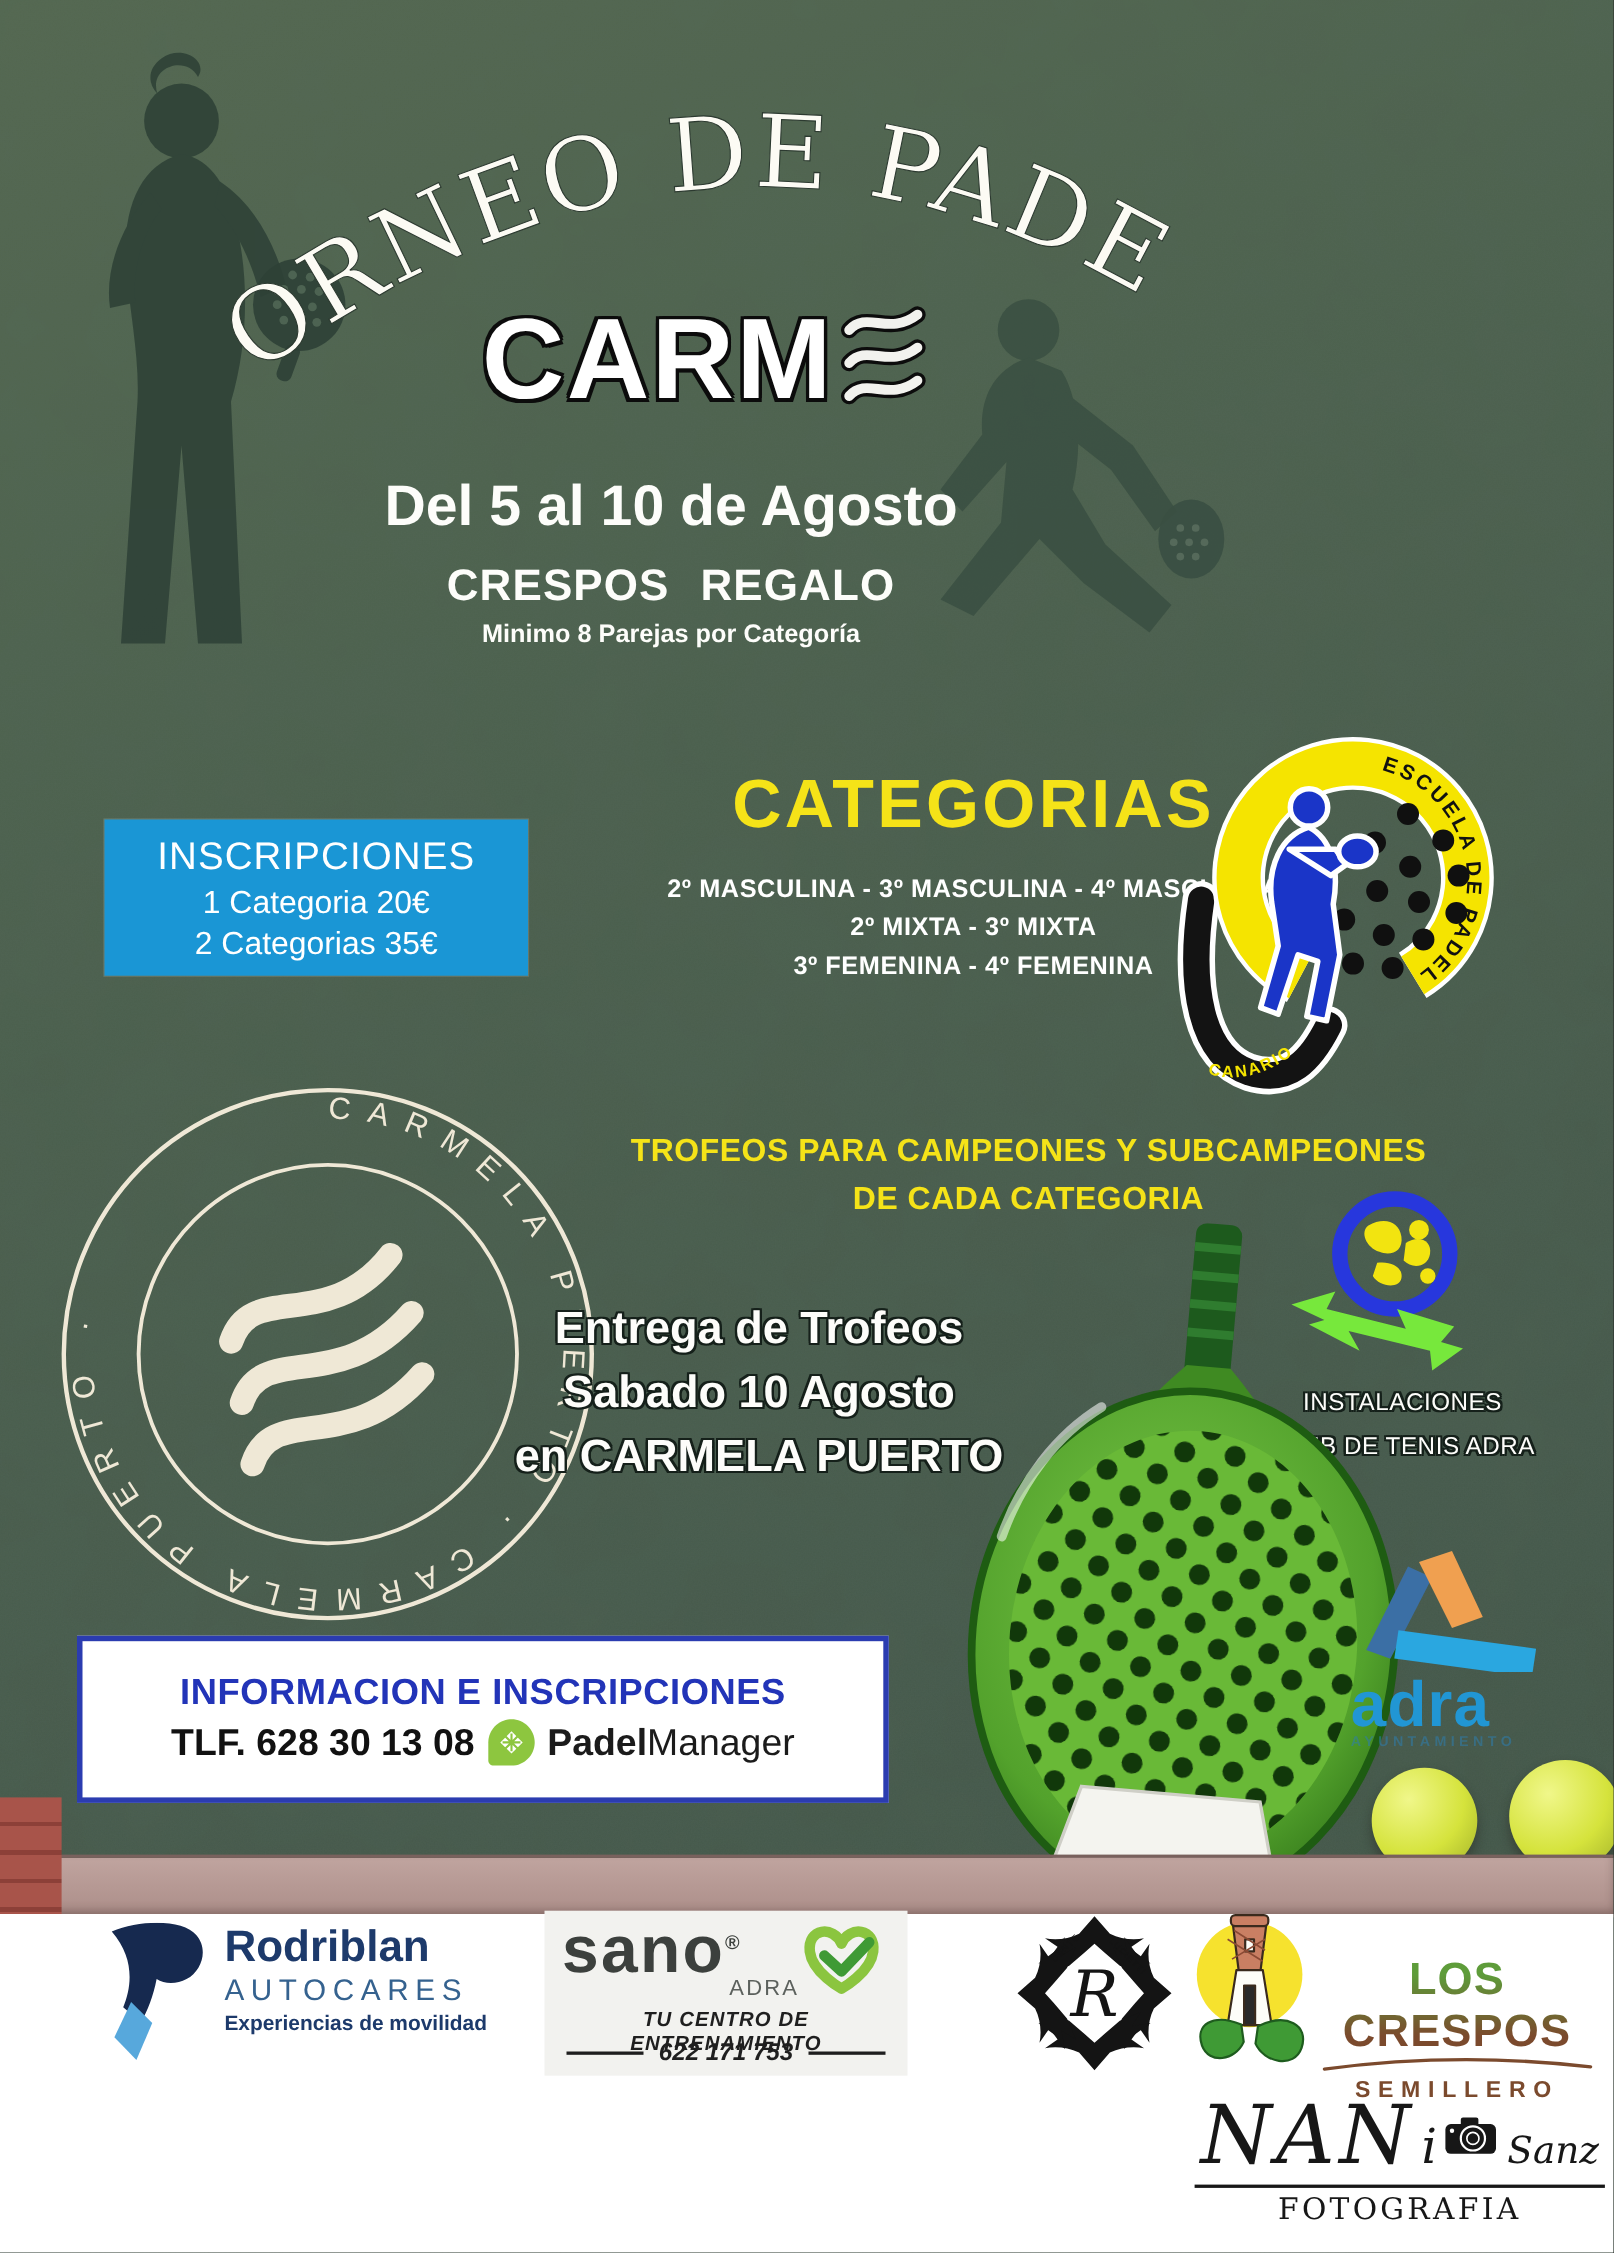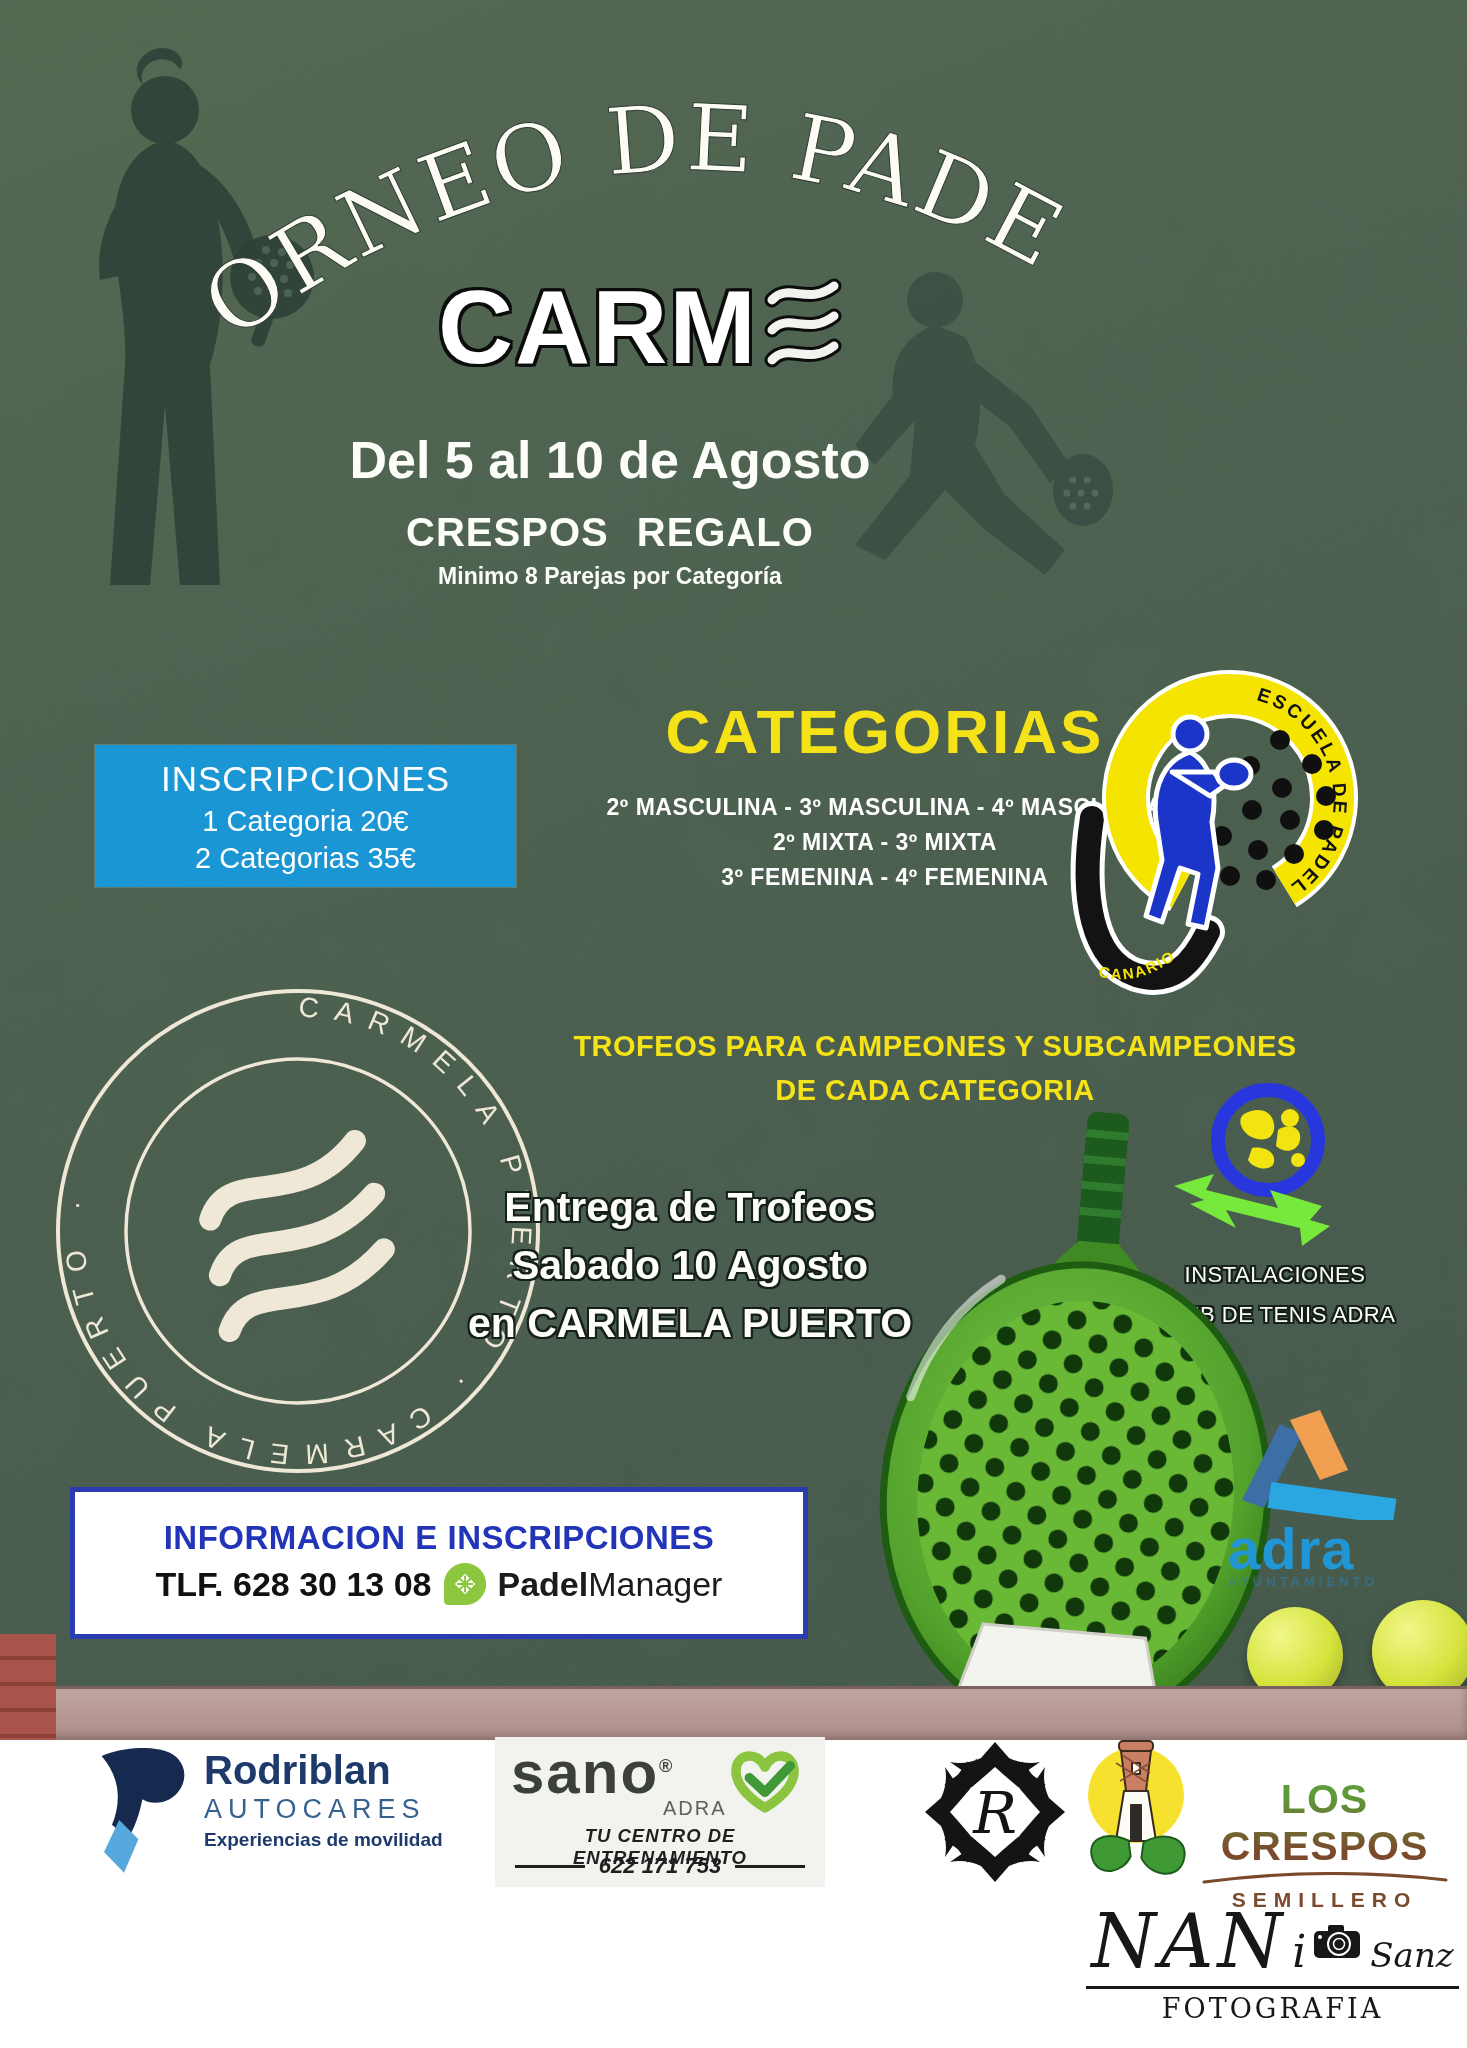--- a/index.html
+++ b/index.html
@@ -16,21 +16,21 @@
   .o3{text-shadow:-3px -3px 0 #0c0c0c,3px -3px 0 #0c0c0c,-3px 3px 0 #0c0c0c,3px 3px 0 #0c0c0c,0 3px 0 #0c0c0c,0 -3px 0 #0c0c0c,3px 0 0 #0c0c0c,-3px 0 0 #0c0c0c;}
   .white{color:#fdfdfa;}
   
   .brand{display:flex;align-items:center;justify-content:center;gap:6px;text-align:right;}
   .brand span{font-size:104px;font-weight:bold;letter-spacing:2px;color:#fff;}
   
   .dates{font-size:52px;font-weight:bold;}
   .gift{font-size:40px;font-weight:bold;word-spacing:16px;letter-spacing:1px;}
   .minp{font-size:23px;font-weight:bold;}
   
-  .insc{background:#1a96d5;color:#fff;padding:14px 28px 12px;box-shadow:0 0 0 1px rgba(255,255,255,.15);}
+  .insc{background:#1a96d5;color:#fff;padding:14px 10px 12px;box-shadow:0 0 0 1px rgba(255,255,255,.15);}
   .insc .t{font-size:35px;letter-spacing:1px;margin-bottom:6px;}
   .insc .l{font-size:29px;margin-top:4px;}
   
   .cats-title{font-size:62px;font-weight:bold;color:#f5e318;letter-spacing:3px;}
   .cat-line{font-size:23px;font-weight:bold;color:#fff;line-height:35px;letter-spacing:.5px;}
   
   .troph{font-size:29px;font-weight:bold;color:#f5e318;line-height:44px;letter-spacing:.5px;}
   
   .cer{font-size:41px;font-weight:bold;line-height:58px;}
   

